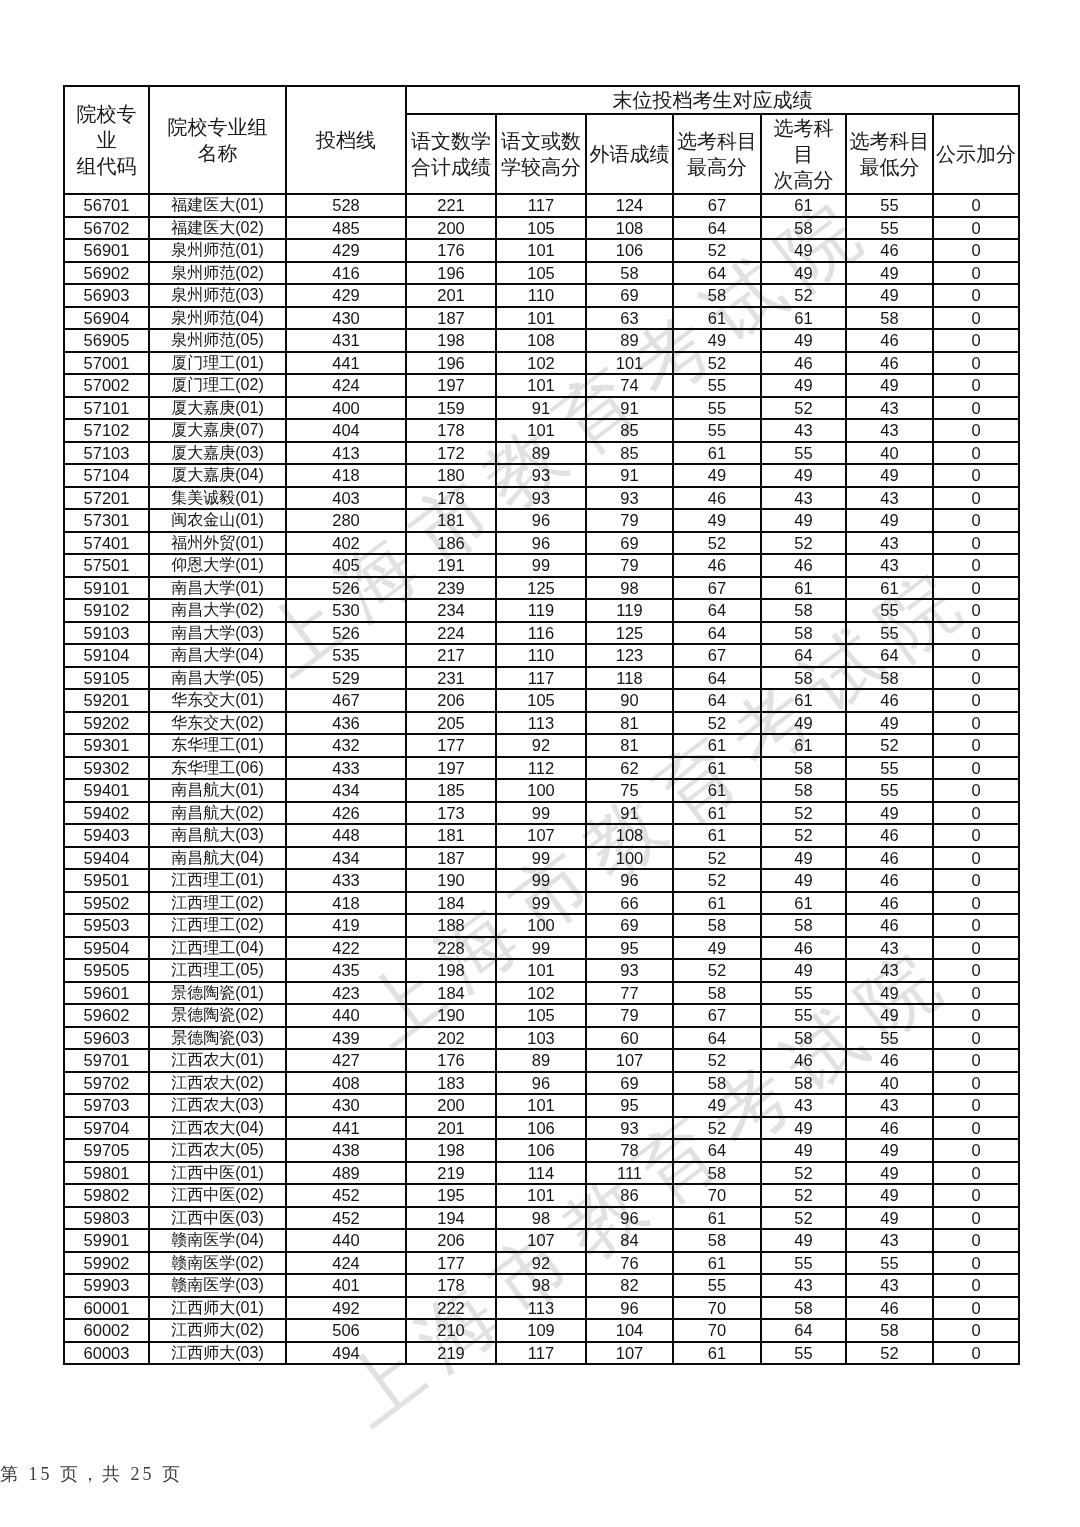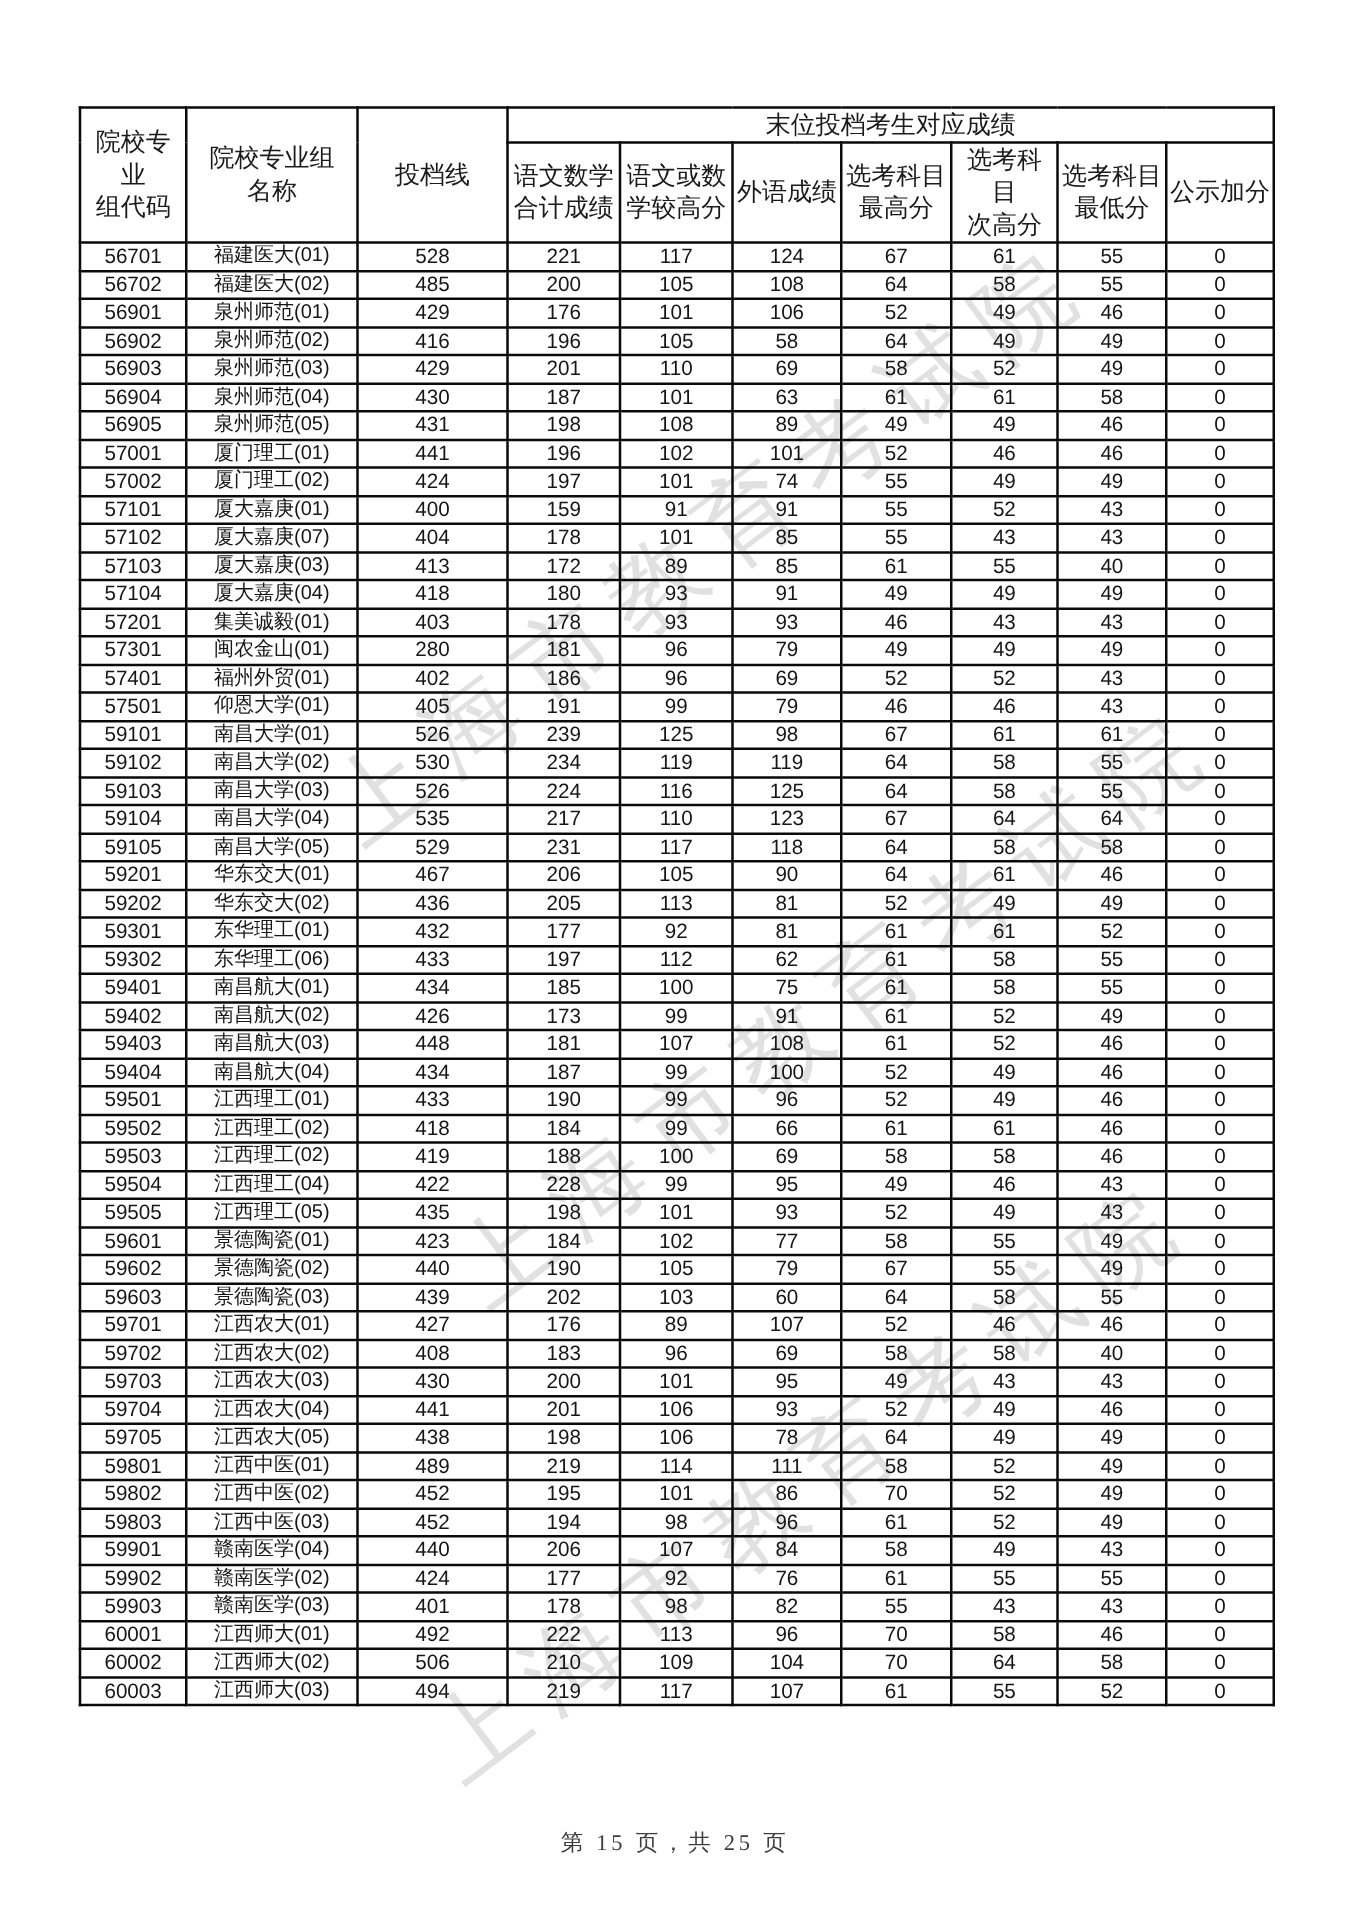--- a/index.html
+++ b/index.html
@@ -61,21 +61,21 @@
     height:22.5px;
     font-size:16.5px;
     line-height:1;
     color:#161616;
   }
   tbody td.c-name { font-size:16px; }
   .footer {
     position:absolute;
     left:0; top:1462px;
     width:1080px;
-    text-align:center;
+    text-align:left;
     font-family:"Liberation Serif", serif;
     font-size:18px;
     letter-spacing:3px;
     color:#3d3d3d;
     z-index:1;
   }
 </style>
 </head>
 <body>
 

